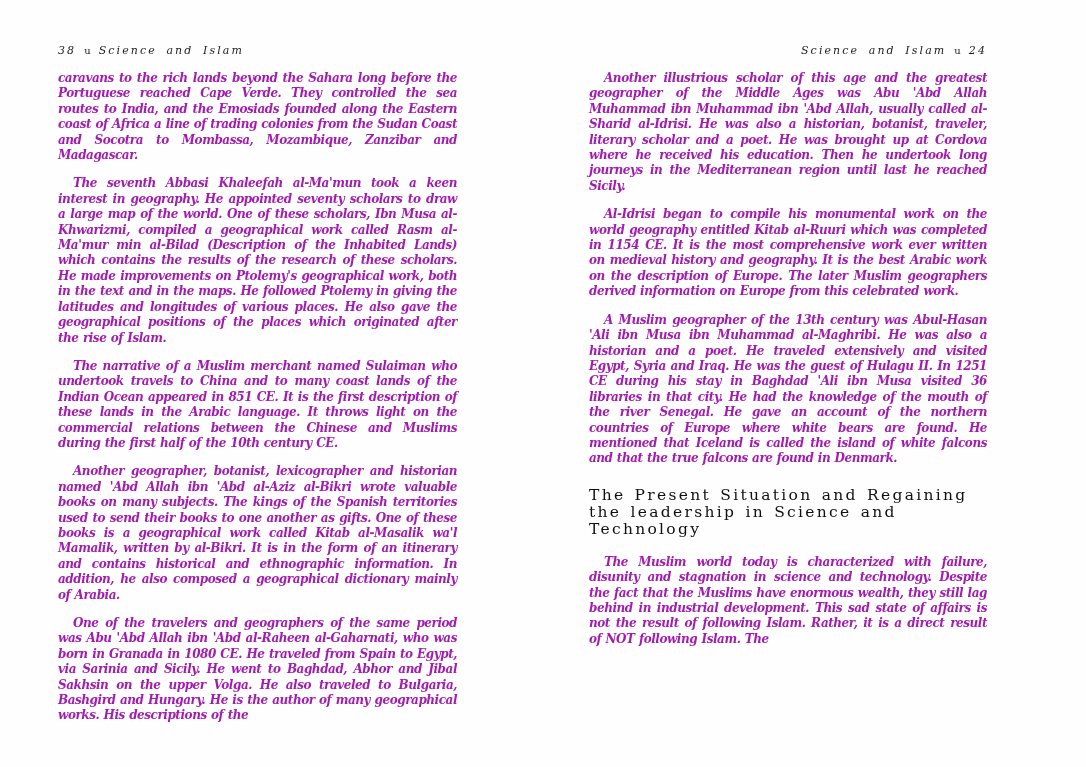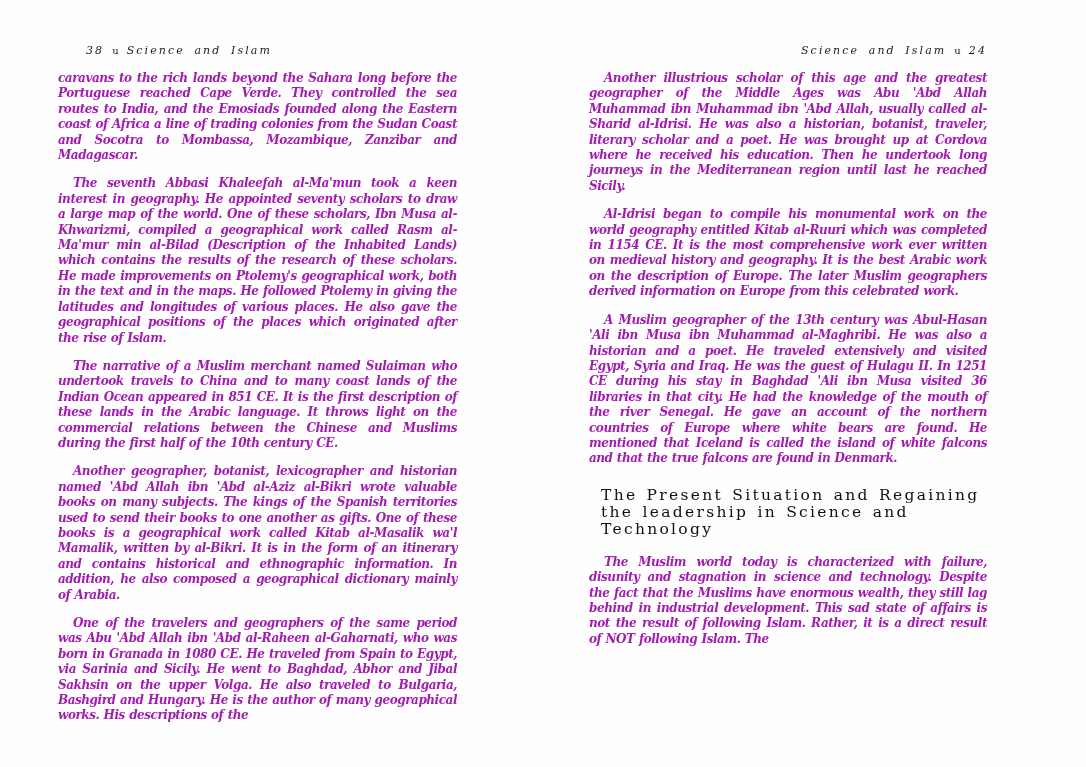--- a/index.html
+++ b/index.html
@@ -23,21 +23,20 @@
   .page-left  { left: 58px;  width: 399px; }
   .page-right { left: 589px; width: 398px; }
 
   .running-head {
     font-style: italic;
     font-size: 11px;
     letter-spacing: 2.1px;
     word-spacing: 4px;
     white-space: nowrap;
     color: #1c1c1c;
-    margin-left: 28px;
   }
   .page-right .running-head { text-align: right; }
   .running-head .orn {
     font-size: 10px;
     letter-spacing: 0;
     margin: 0 8px;
     font-style: normal;
   }
 
   .body-text { margin-top: 14px; }
@@ -57,21 +56,21 @@
   .para.noindent { text-indent: 0; }
 
   .section-heading {
     font-style: normal;
     font-weight: normal;
     font-size: 15.5px;
     line-height: 17px;
     letter-spacing: 2.3px;
     word-spacing: 2px;
     color: #101010;
-    margin: 20px 0 17px 12px;
+    margin: 20px 0 17px 0;
   }
 </style>
 </head>
 <body>
 
 <div class="spread">
 
   <div class="page page-left">
     <div class="running-head">
       <span>38</span><span class="orn">u</span><span>Science and Islam</span>

